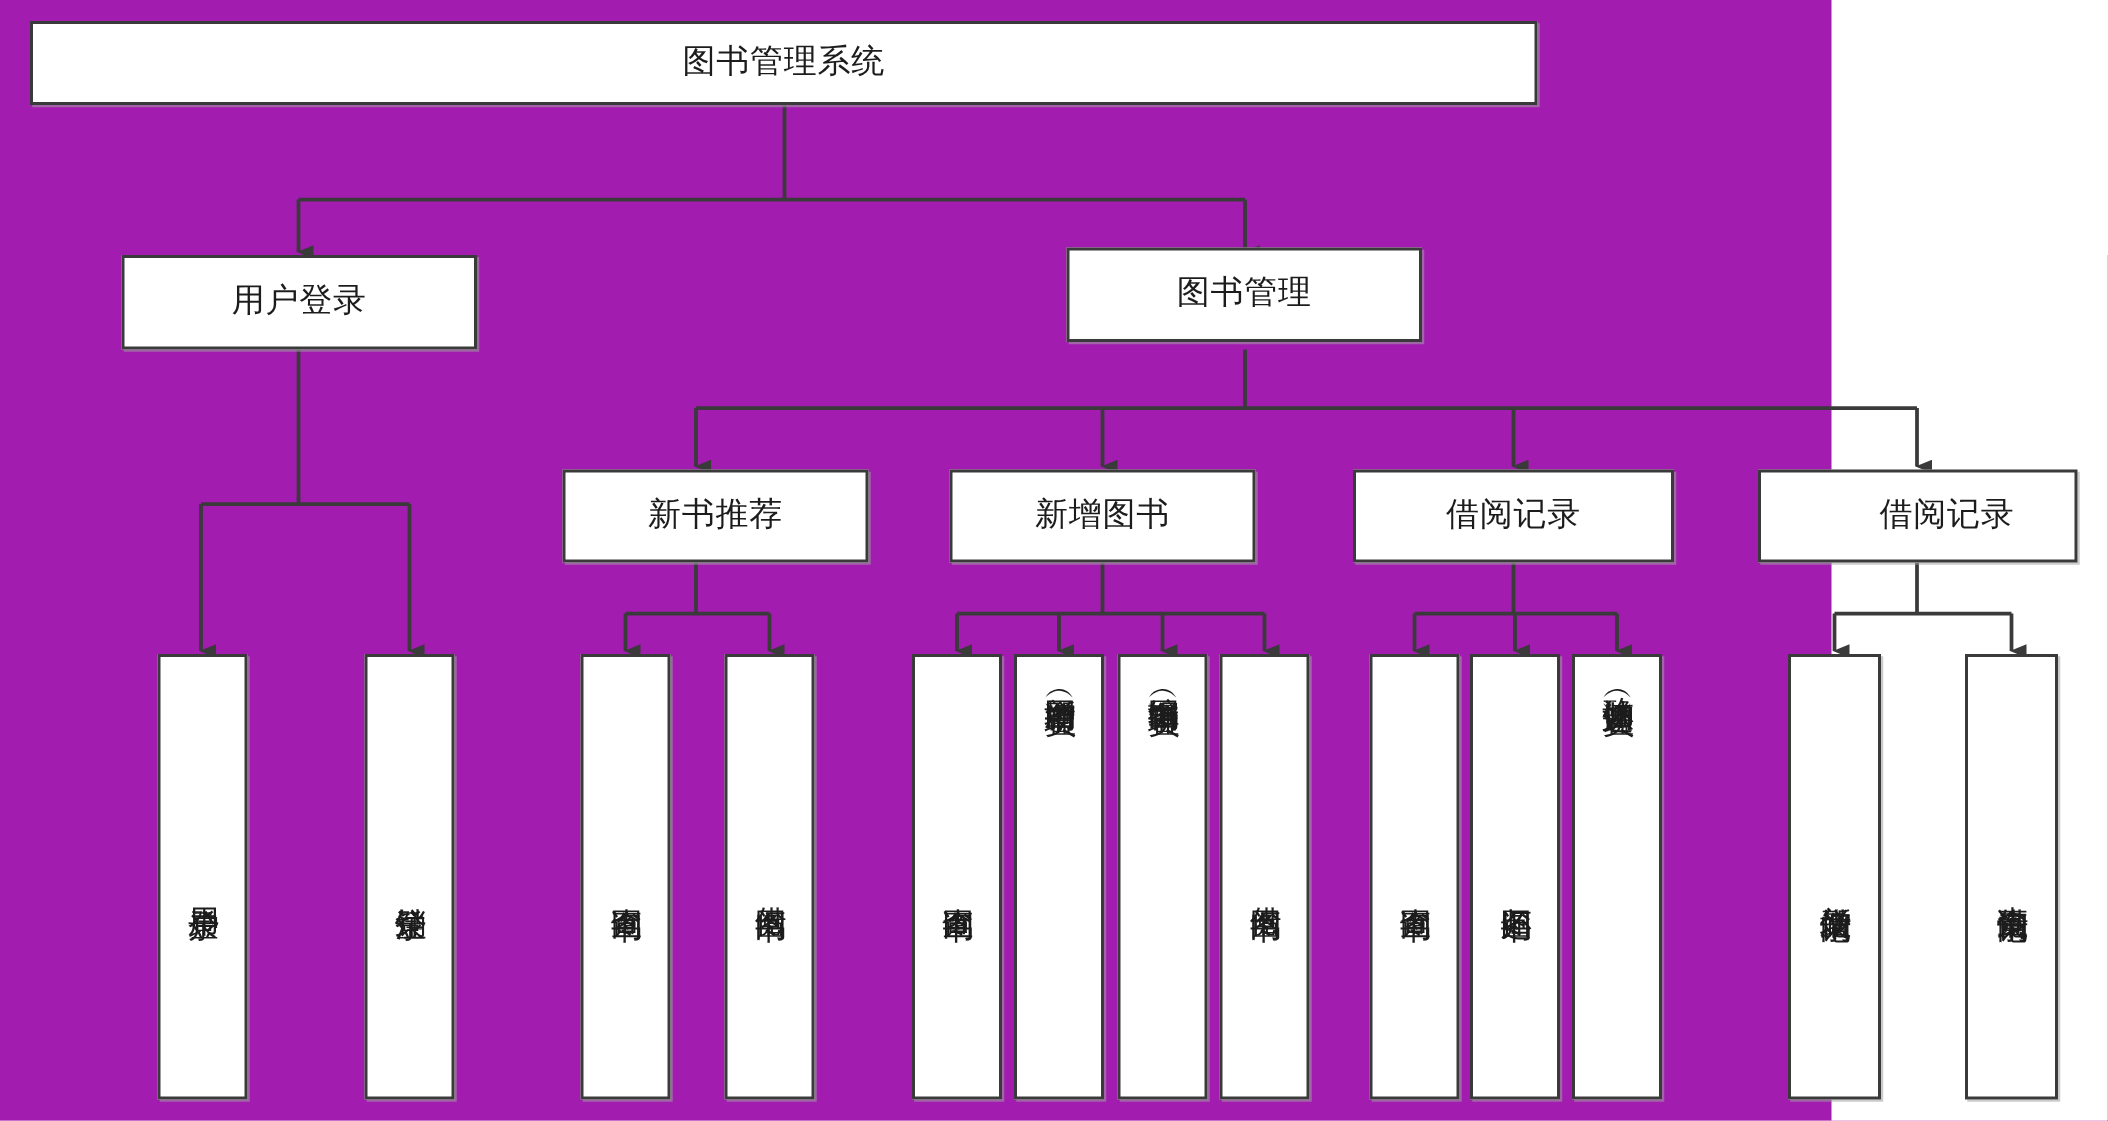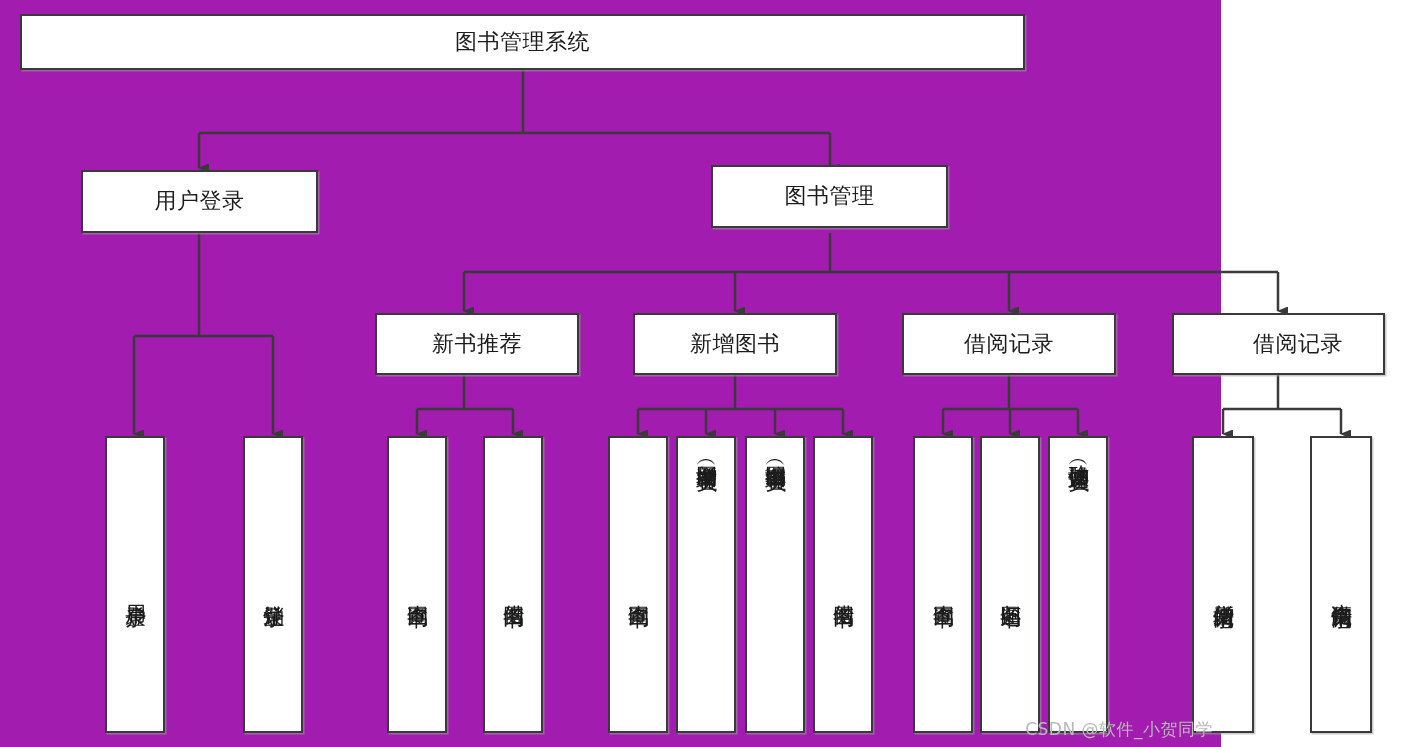--- a/index.html
+++ b/index.html
@@ -213,15 +213,14 @@
           <span class="node-label-v">新增借阅记录</span>
         </div>
       </div>
       <div class="node-box" style="left: 1310px; top: 436px; width: 62px; height: 297px;">
         <div class="leaf-inner center-start">
           <span class="node-label-v">查询借阅记录</span>
         </div>
       </div>
     </div>
 
-  <div class="watermark">CSDN @软件_小贺同学</div>
 
 </div>
 
 </body></html>

